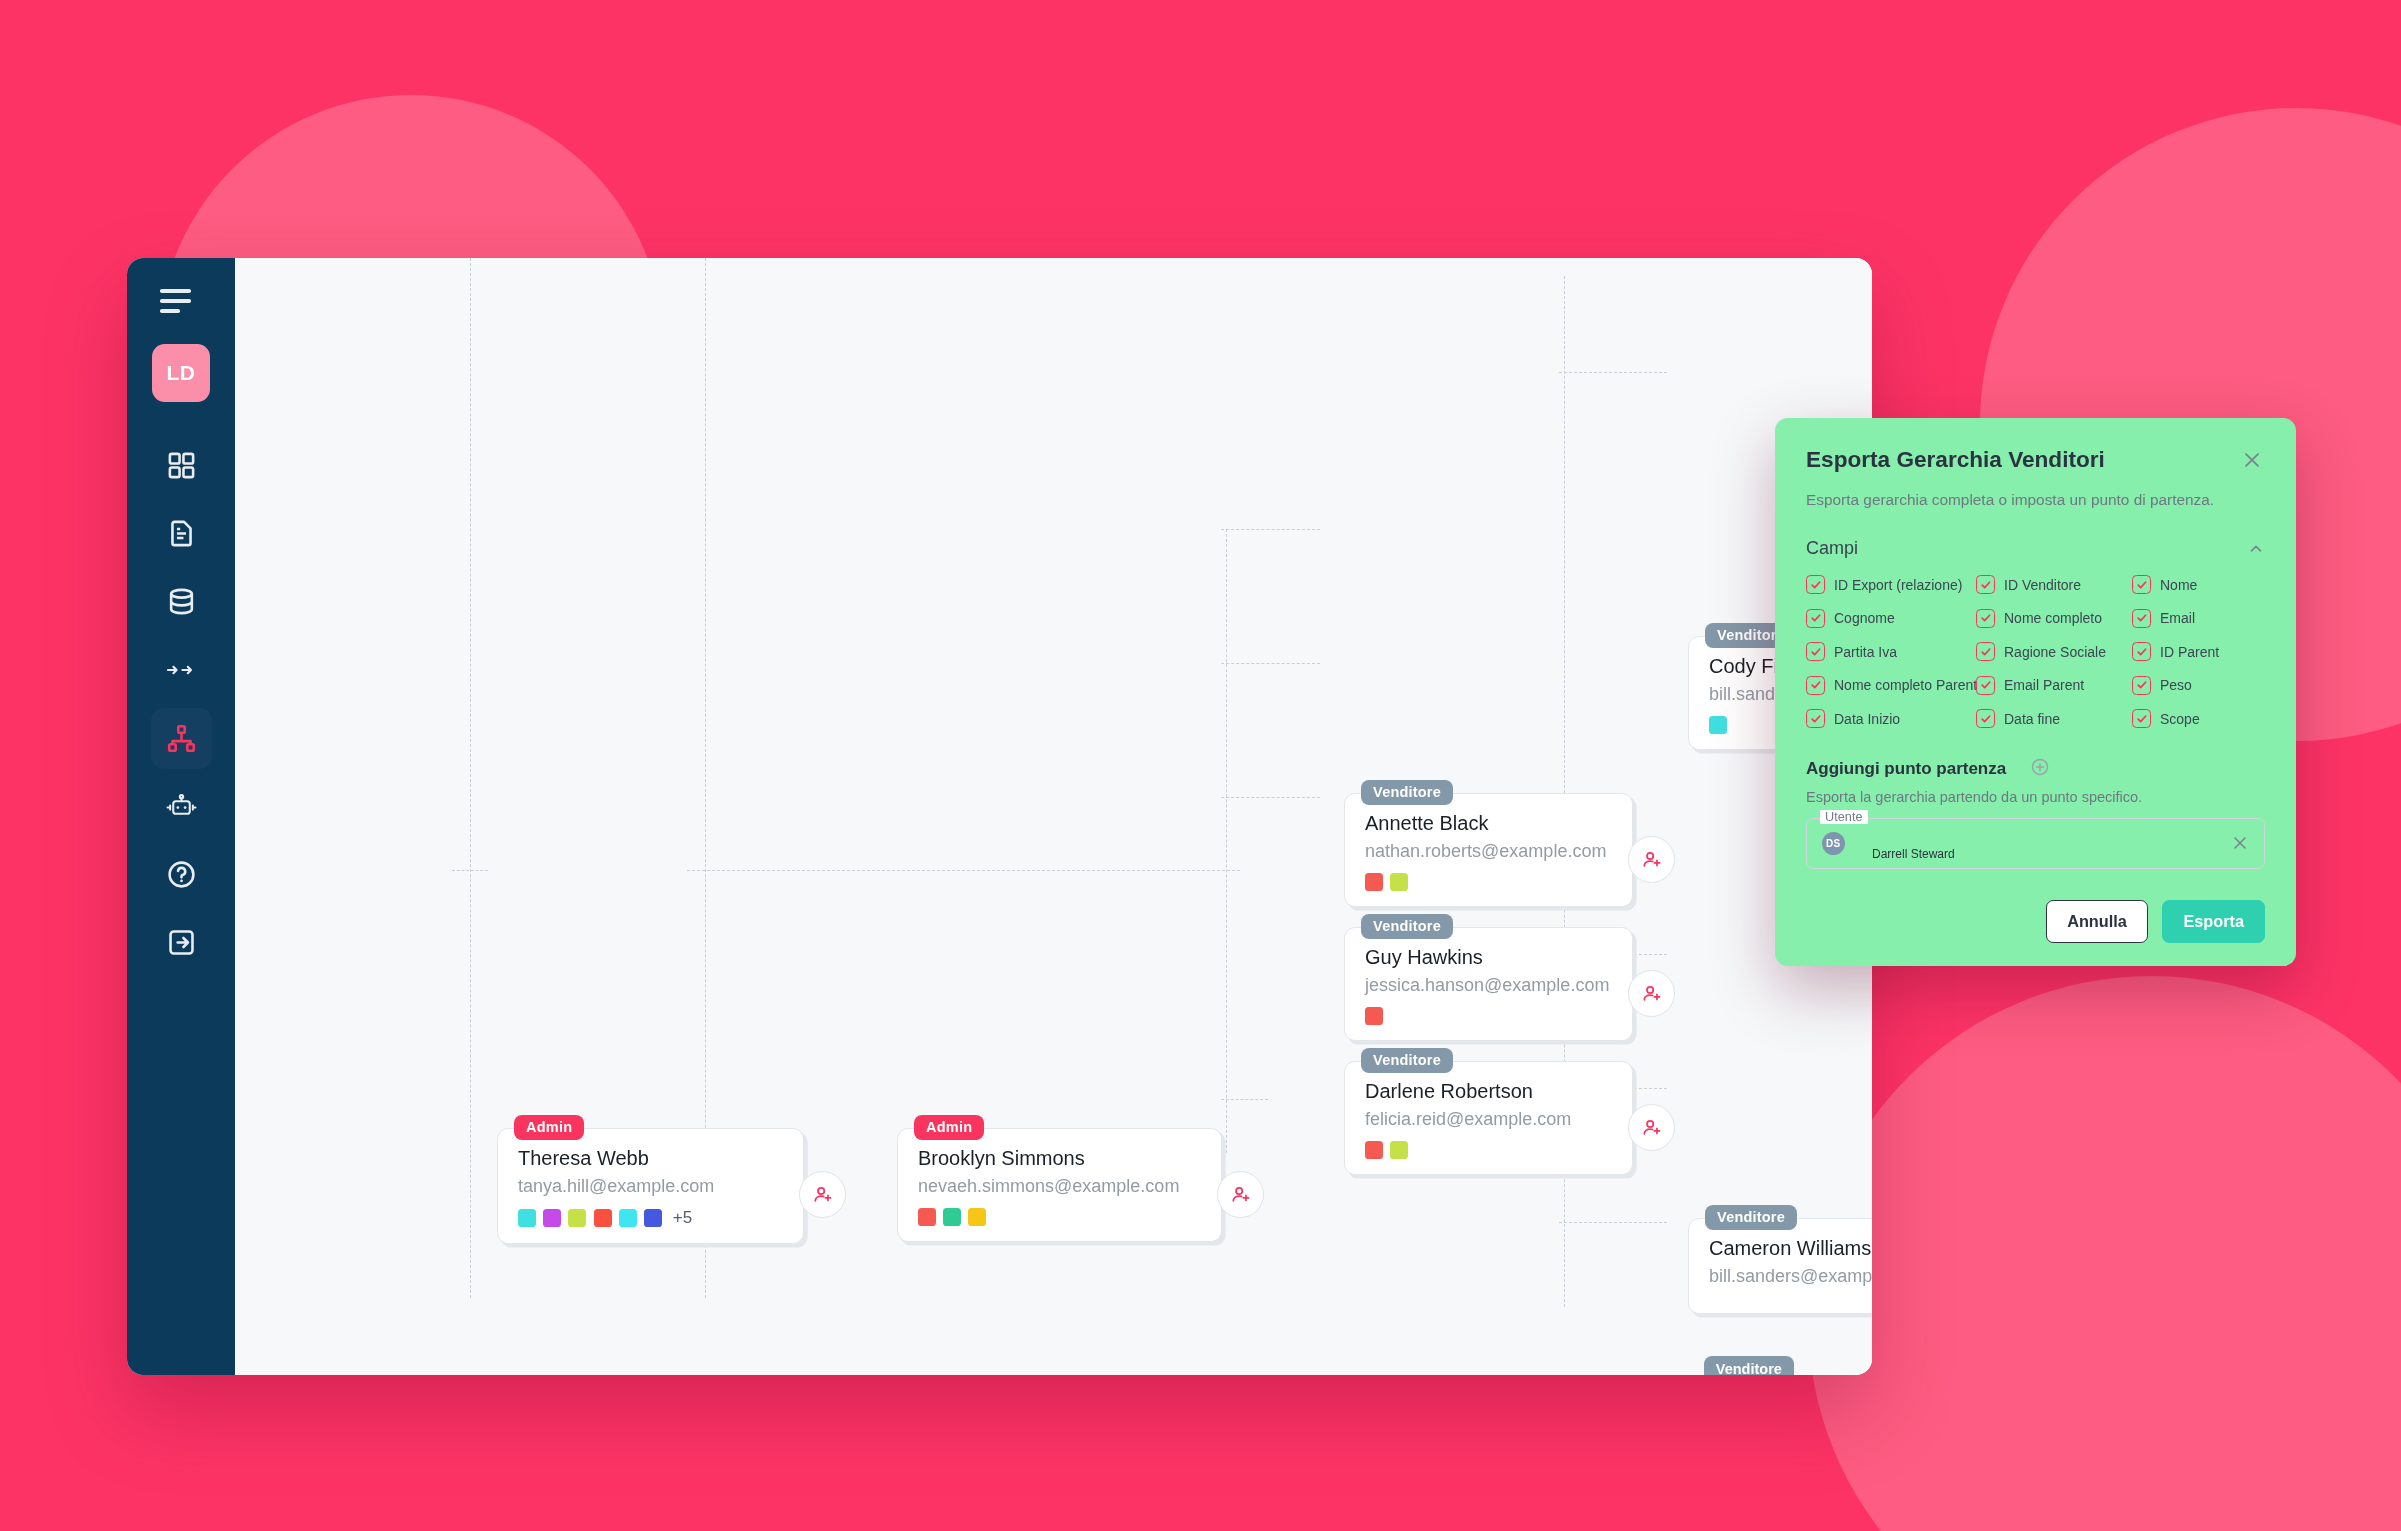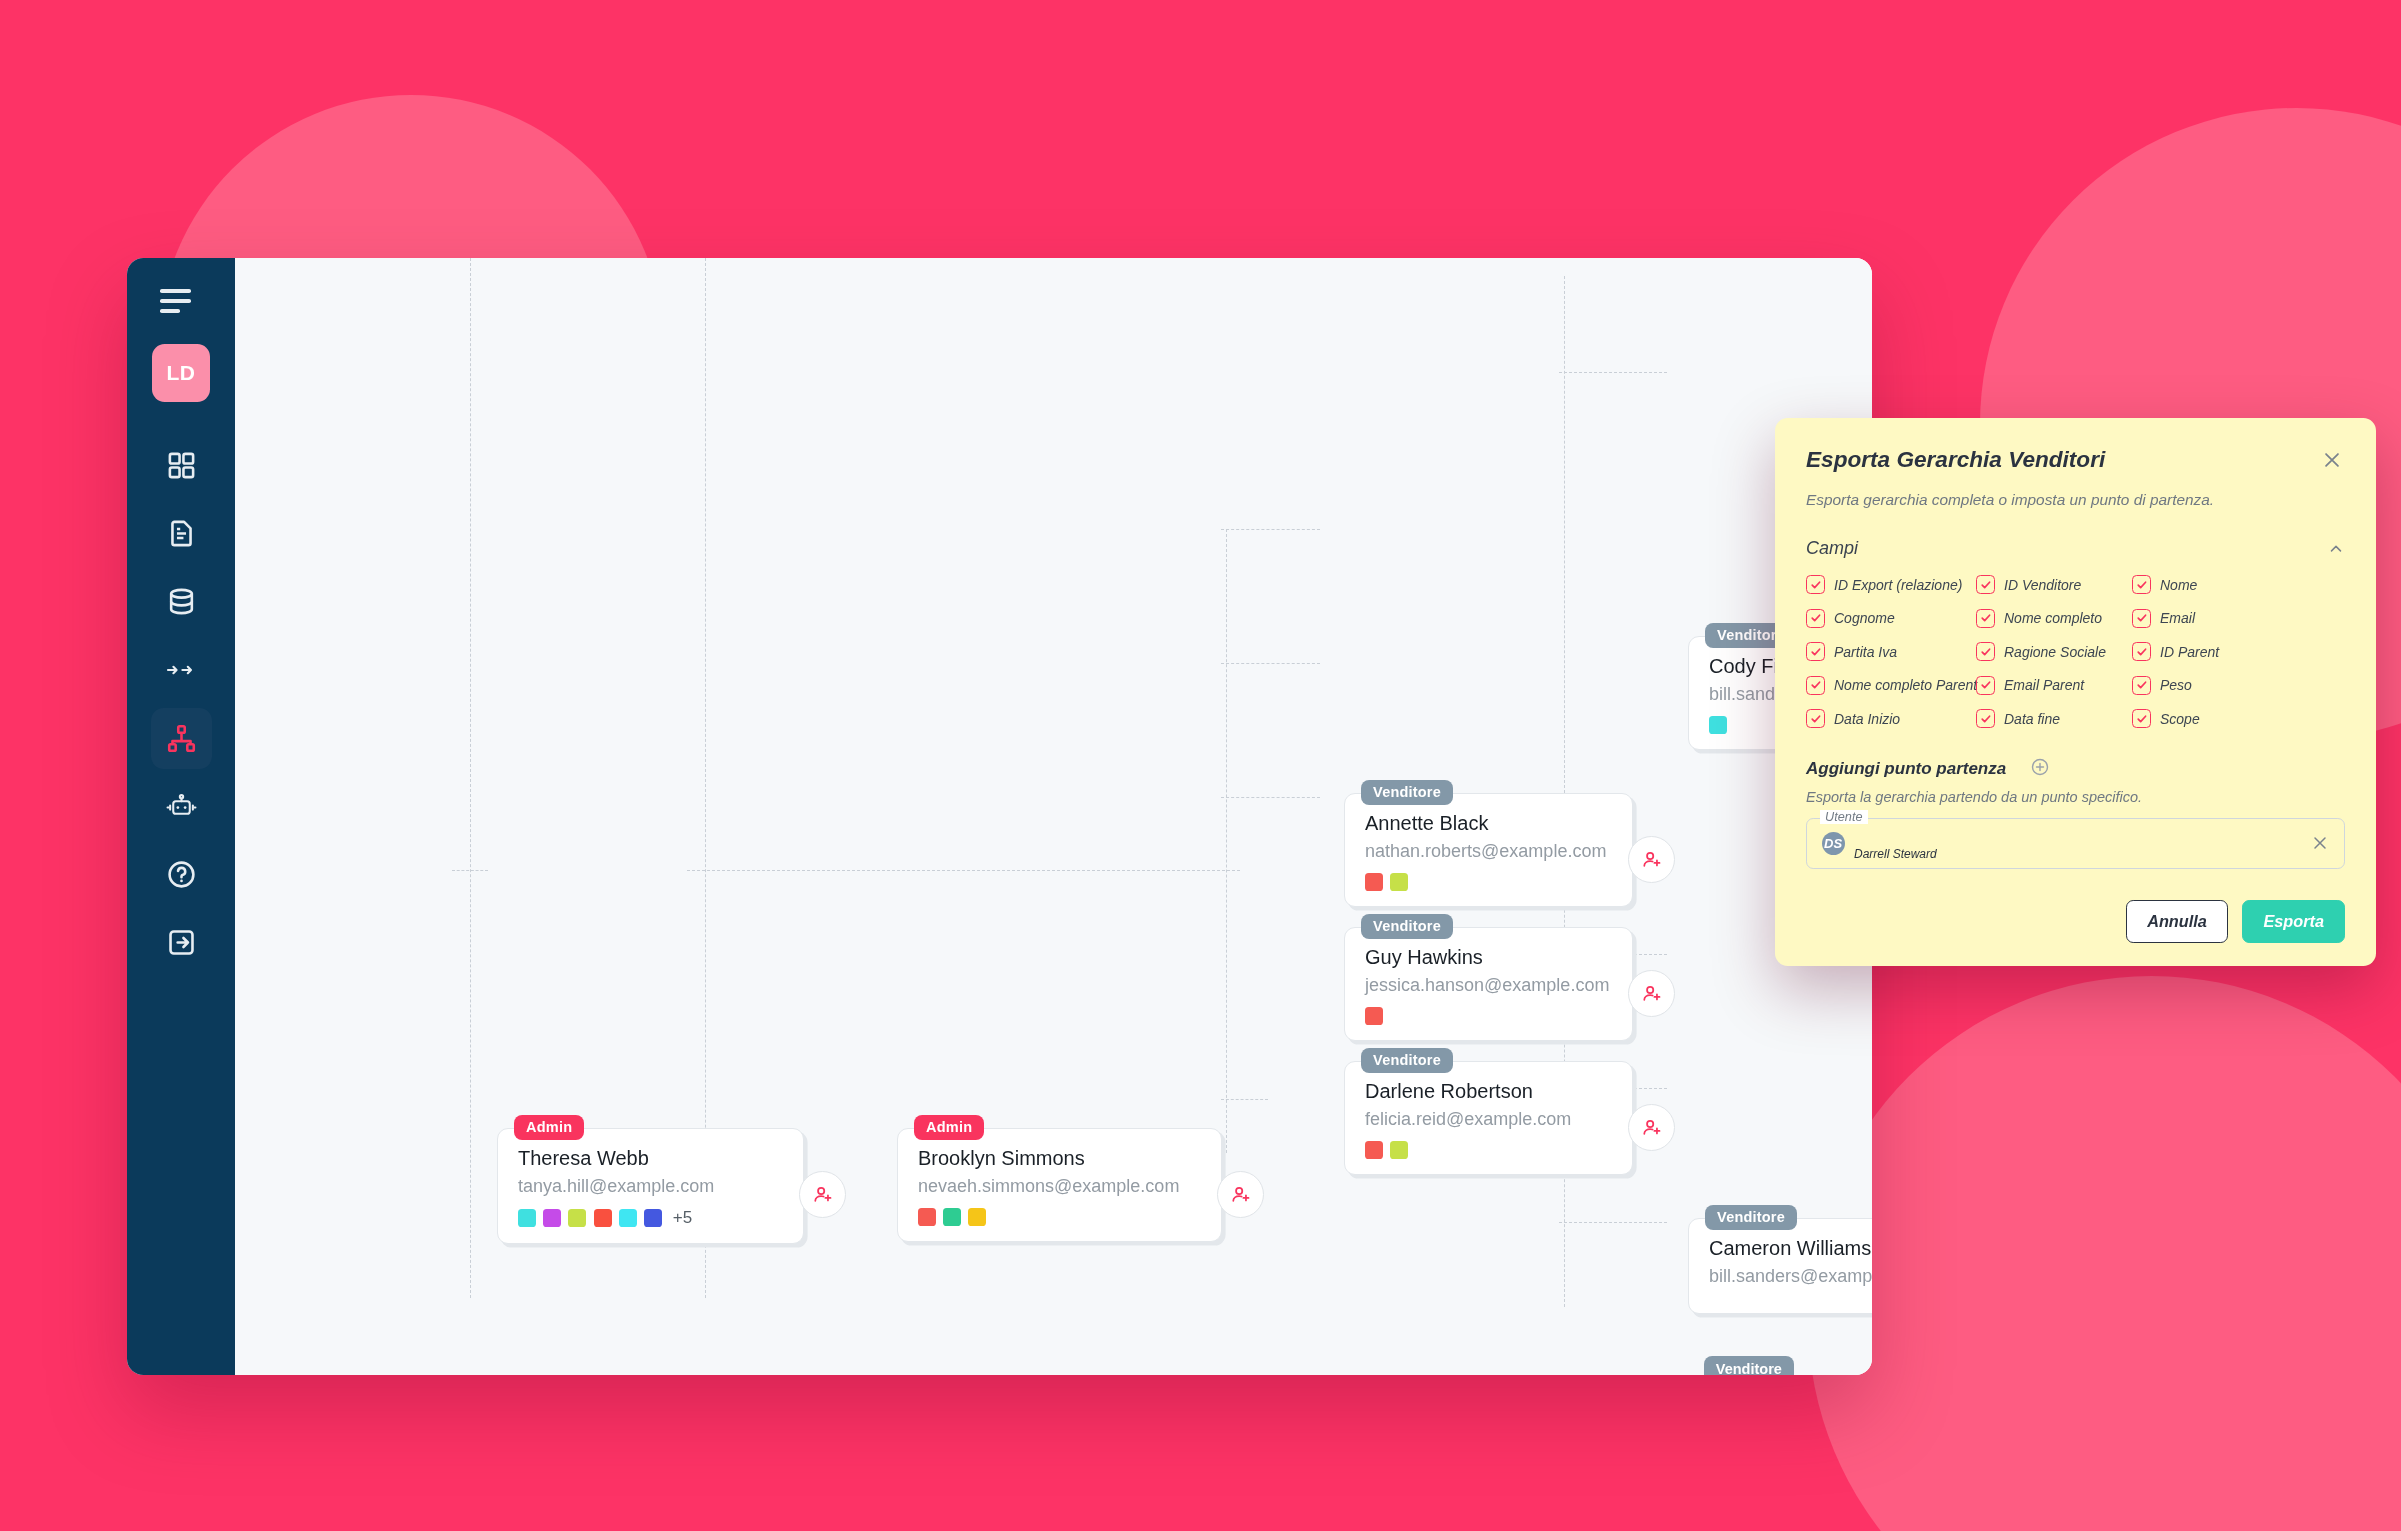--- a/index.html
+++ b/index.html
@@ -137,27 +137,26 @@
     border: 0.9px solid #E0E4E8;
     display: flex; align-items: center; justify-content: center;
     cursor: pointer;
     z-index: 3;
   }
 
   
   #modal {
     position: absolute;
     left: 1775px; top: 418px;
-    width: 601px;
-    background: #fef9c3;
+    width: 521px;
+    background: #86efac;
     border-radius: 12.7px;
     box-shadow: 0 23.5px 63px rgba(90, 0, 35, .30);
     padding: 29px 31px 23.5px 31px;
     z-index: 50;
-    font-style: italic;
   }
   #modal-head { display: flex; align-items: flex-start; }
   #modal-title { font-size: 22.6px; font-weight: bold; color: #2B3340; }
   #modal-close { margin-left: auto; cursor: pointer; line-height: 0; padding: 1.8px; }
   #modal-sub { font-size: 15.4px; color: #6F7882; margin-top: 18px; }
 
   .section-head {
     display: flex; align-items: center;
     margin-top: 29px; margin-bottom: 16.3px;
     cursor: pointer;
@@ -195,23 +194,23 @@
     cursor: text;
   }
   #user-field-legend {
     position: absolute; top: -9px; left: 12.7px;
     background: #FFFFFF; padding: 0 5.4px;
     font-size: 12.7px; color: #737C86;
   }
   .user-avatar {
     width: 23.5px; height: 23.5px; border-radius: 50%;
     background: #7E96AD; color: #FFFFFF;
-    font-size: 13px; font-weight: bold;
+    font-size: 10px; font-weight: bold;
     display: flex; align-items: center; justify-content: center;
-    margin-right: 9px;
+    margin-right: 27px;
     letter-spacing: 0.3px;
   }
   #user-value { font-size: 12px; color: #2B3340; margin-top: 21px; }
   #user-clear { margin-left: auto; cursor: pointer; line-height: 0; }
 
   #modal-actions { display: flex; justify-content: flex-end; gap: 14.5px; margin-top: 31px; }
   .btn { border-radius: 7.2px; font-size: 16.3px; font-weight: bold; cursor: pointer; padding: 0 20px; height: 43px; display: flex; align-items: center; justify-content: center; }
   .btn-cancel { background: #FFFFFF; border: 0.9px solid #2B3340; color: #2B3340; margin-left: 32px; }
   .btn-export { background: #2ED0B0; border: 0.9px solid #2ED0B0; color: #FFFFFF; }
 </style>

